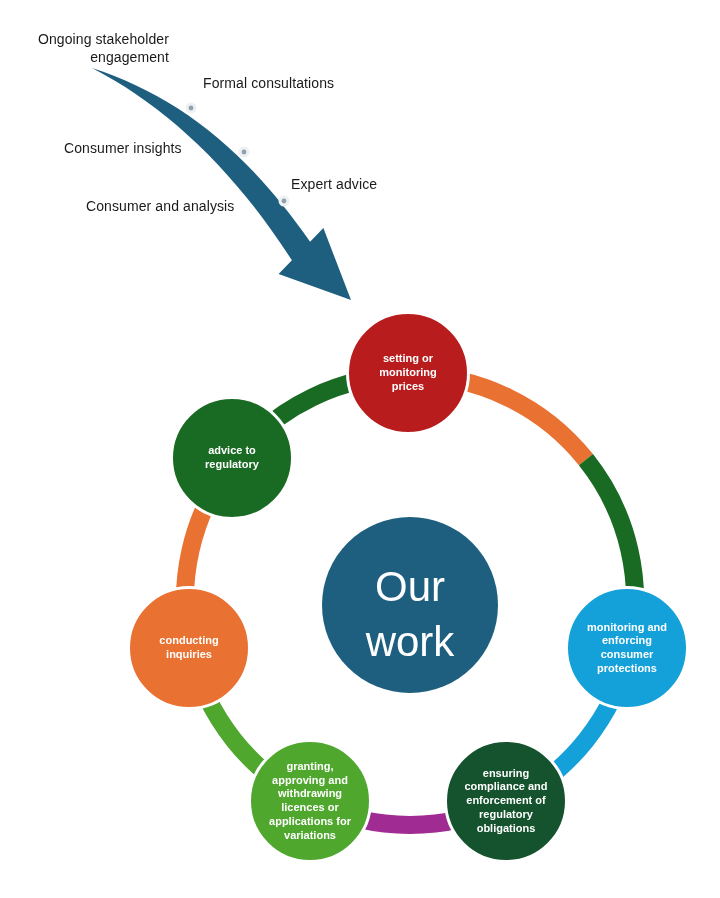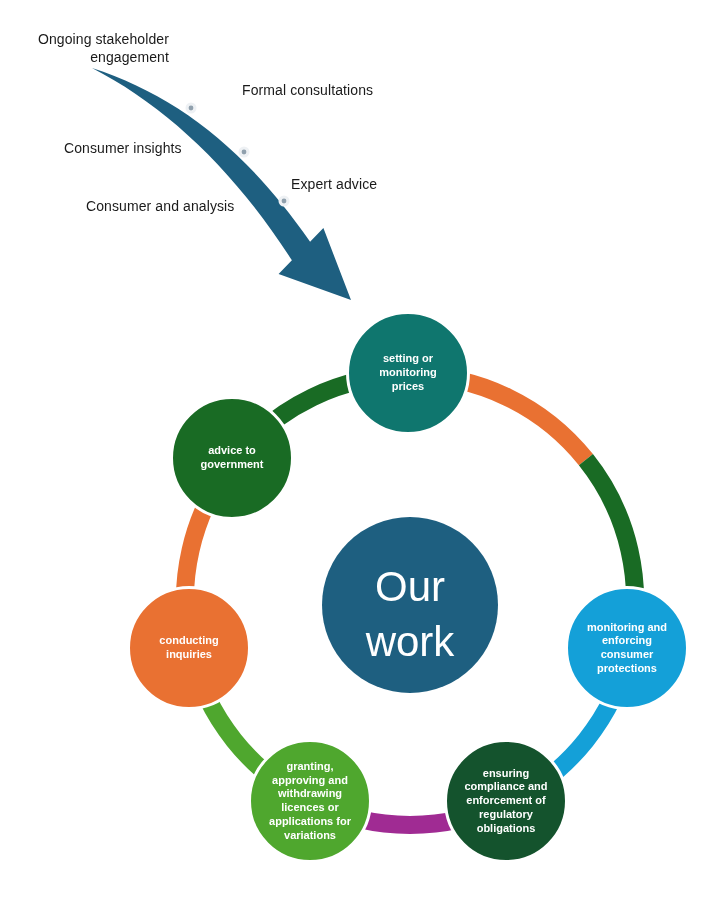--- a/index.html
+++ b/index.html
@@ -8,21 +8,21 @@
     font-family:"Liberation Sans",sans-serif;
   }
   .layer-svg{position:absolute;left:0;top:0;width:720px;height:898px;}
 
   
   .albl{
     position:absolute;font-size:14px;color:#1a1a1a;white-space:nowrap;
     font-weight:400;letter-spacing:.1px;
   }
   .albl-0{left:13px;top:31px;width:156px;white-space:normal;text-align:right;line-height:1.25;}
-  .albl-1{left:203px;top:82px;margin-left:39px;}
+  .albl-1{left:203px;top:75px;}
   .albl-2{left:64px;top:140px;}
   .albl-3{left:291px;top:176px;}
   .albl-4{left:86px;top:198px;}
 
   
   .node{
     position:absolute;width:118px;height:118px;border-radius:50%;
     border:3px solid #ffffff;box-sizing:content-box;
     display:flex;align-items:center;justify-content:center;text-align:center;
     color:#ffffff;font-size:11px;font-weight:700;line-height:1.25;
@@ -78,36 +78,36 @@
       <circle cx="284" cy="201" r="2.4" fill="#90a0ad"></circle>
     </g>
   </svg>
 
   <div class="albl albl-0">Ongoing stakeholder engagement</div>
   <div class="albl albl-1">Formal consultations</div>
   <div class="albl albl-2">Consumer insights</div>
   <div class="albl albl-3">Expert advice</div>
   <div class="albl albl-4">Consumer and analysis</div>
 
-  <div class="node n0" style="background-color: #0f766e;">
+  <div class="node n0" style="background-color: #b91c1c;">
     <span>setting or monitoring prices</span>
   </div>
   <div class="node n2" style="background-color: rgb(20, 160, 216);">
     <span>monitoring and enforcing consumer protections</span>
   </div>
   <div class="node n3" style="background-color: #14532d;">
     <span>ensuring compliance and enforcement of regulatory obligations</span>
   </div>
   <div class="node n5" style="background-color: rgb(233, 113, 50);">
     <span>conducting inquiries</span>
   </div>
   <div class="node n4" style="background-color: rgb(79, 167, 46);">
     <span>granting, approving and withdrawing licences or applications for variations</span>
   </div>
   <div class="node n6" style="background-color: rgb(25, 107, 36);">
-    <span>advice to government</span>
+    <span>advice to regulatory</span>
   </div>
 
   <div class="center-circle" style="background-color: rgb(30, 95, 128);">
     <span>Our work</span>
   </div>
 
 </div>
 
 </body></html>

